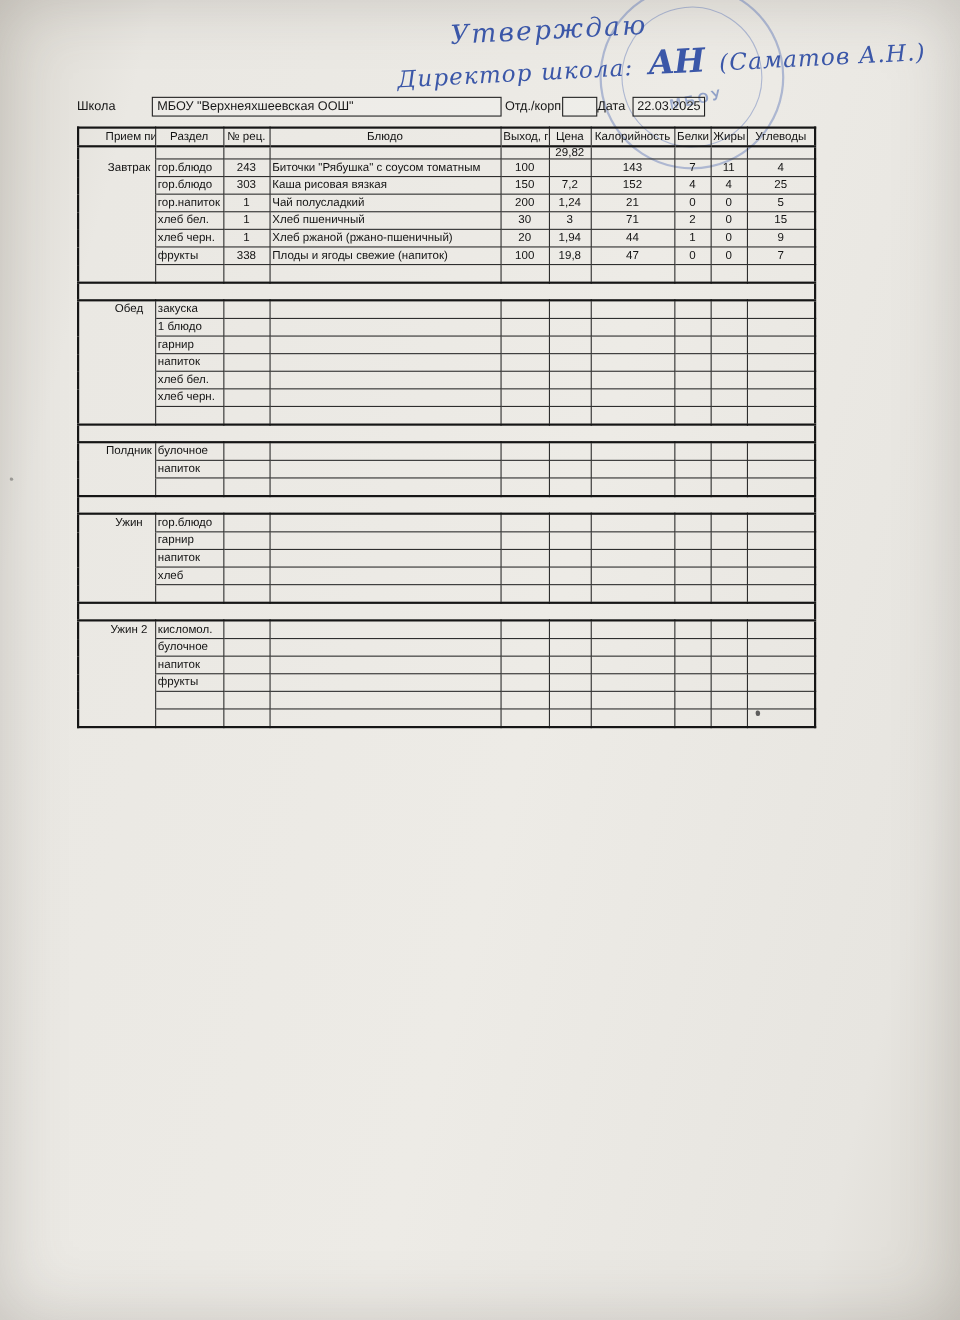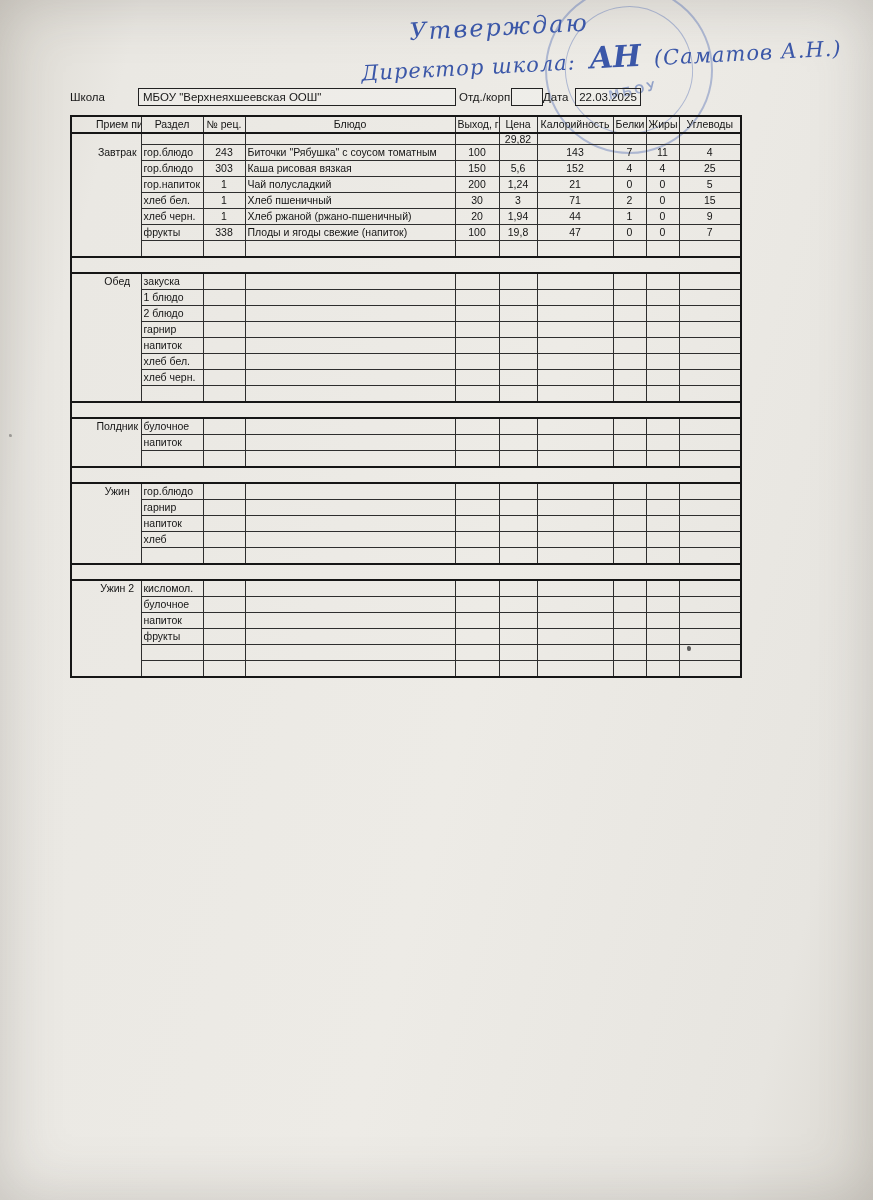--- a/index.html
+++ b/index.html
@@ -129,21 +129,21 @@
           <td class="c7">7</td>
           <td class="c8">11</td>
           <td class="c9">4</td>
         </tr>
         <tr class="data">
           <td class="c0"></td>
           <td class="c1">гор.блюдо</td>
           <td class="c2">303</td>
           <td class="c3">Каша рисовая вязкая</td>
           <td class="c4">150</td>
-          <td class="c5">5,6</td>
+          <td class="c5">7,2</td>
           <td class="c6">152</td>
           <td class="c7">4</td>
           <td class="c8">4</td>
           <td class="c9">25</td>
         </tr>
         <tr class="data">
           <td class="c0"></td>
           <td class="c1">гор.напиток</td>
           <td class="c2">1</td>
           <td class="c3">Чай полусладкий</td>
@@ -224,32 +224,20 @@
           <td class="c3"></td>
           <td class="c4"></td>
           <td class="c5"></td>
           <td class="c6"></td>
           <td class="c7"></td>
           <td class="c8"></td>
           <td class="c9"></td>
         </tr>
         <tr class="data">
           <td class="c0"></td>
-          <td class="c1">2 блюдо</td>
-          <td class="c2"></td>
-          <td class="c3"></td>
-          <td class="c4"></td>
-          <td class="c5"></td>
-          <td class="c6"></td>
-          <td class="c7"></td>
-          <td class="c8"></td>
-          <td class="c9"></td>
-        </tr>
-        <tr class="data">
-          <td class="c0"></td>
           <td class="c1">гарнир</td>
           <td class="c2"></td>
           <td class="c3"></td>
           <td class="c4"></td>
           <td class="c5"></td>
           <td class="c6"></td>
           <td class="c7"></td>
           <td class="c8"></td>
           <td class="c9"></td>
         </tr>

